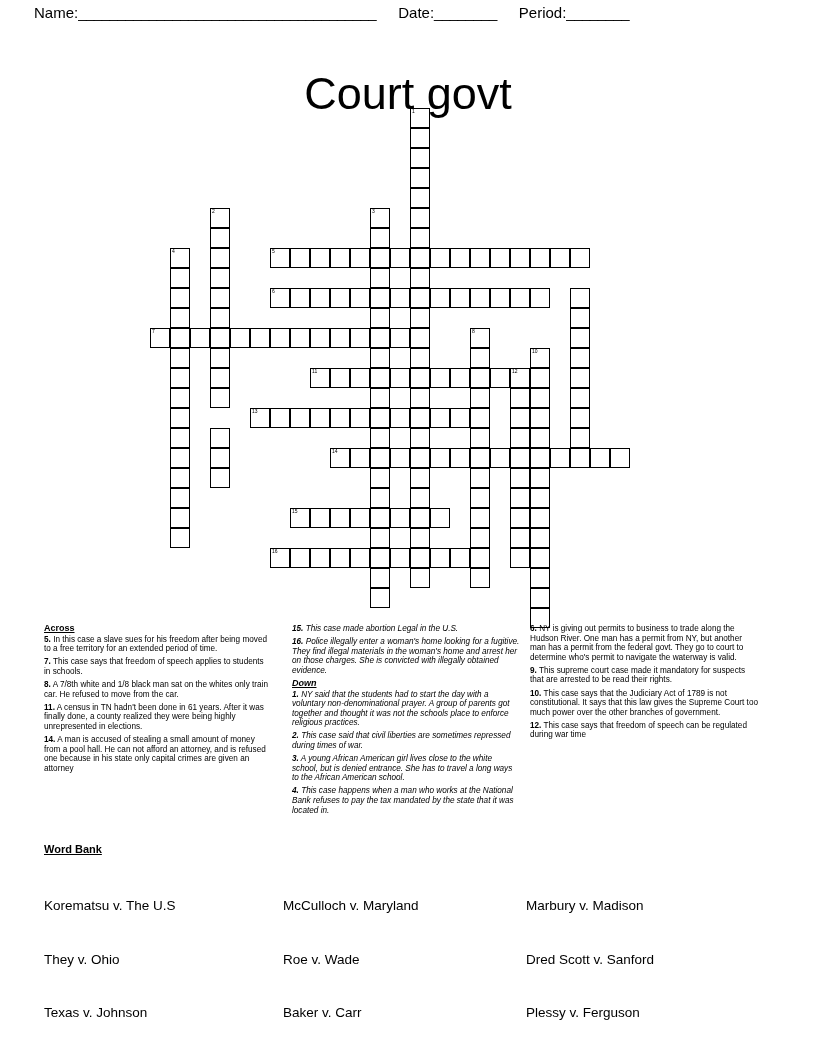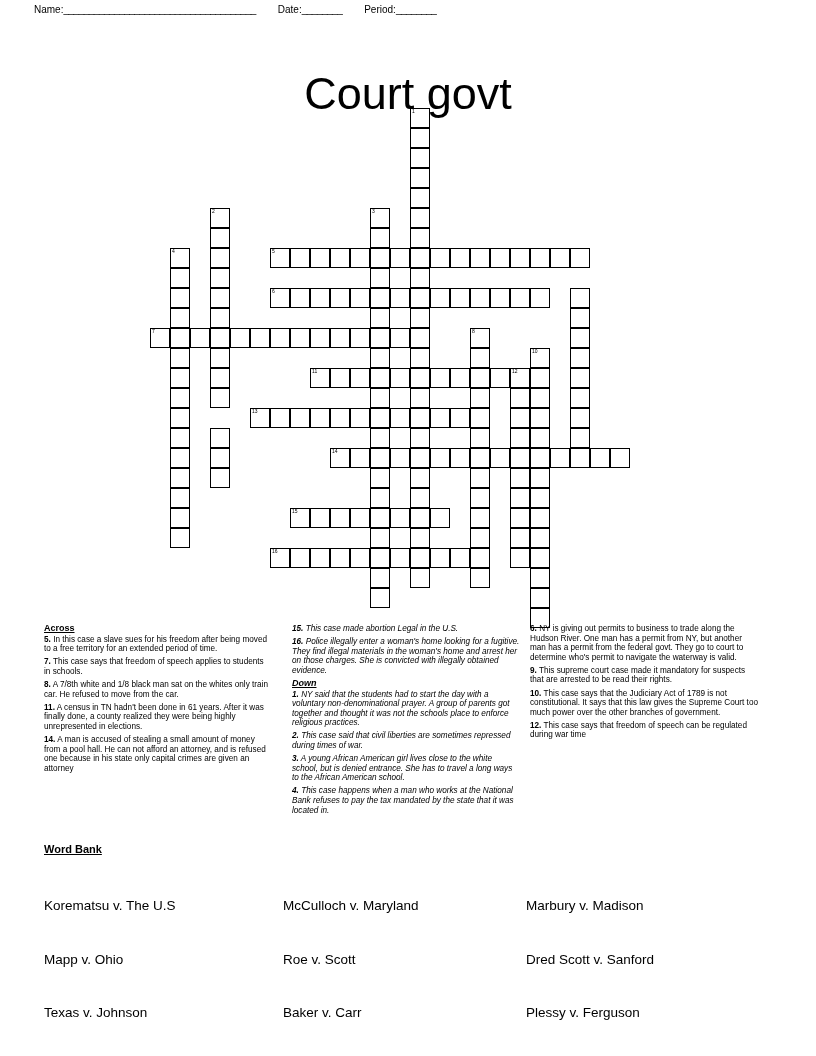--- a/index.html
+++ b/index.html
@@ -15,21 +15,21 @@
     overflow: hidden;
   }
   .page { position: relative; width: 816px; height: 1056px; padding: 0; }
 
   
   .header-line {
     position: absolute;
     top: 4px; left: 34px; right: 60px;
     display: flex;
     align-items: baseline;
-    font-size: 10px;
+    font-size: 15px;
     white-space: nowrap;
   }
   .header-line .blank { letter-spacing: -0.5px; }
   .hl-gap-a { width: 22px; display: inline-block; }
   .hl-gap-b { width: 22px; display: inline-block; }
 
   
   .title {
     position: absolute;
     top: 38px; left: 0; width: 816px;
@@ -380,29 +380,29 @@
       <div class="clue"><b>10.</b> <span>This case says that the Judiciary Act of 1789 is not constitutional. It says that this law gives the Supreme Court too much power over the other branches of government.</span></div>
       <div class="clue"><b>12.</b> <span>This case says that freedom of speech can be regulated during war time</span></div>
     </div>
   </div>
 
   <div class="wordbank">
     <div class="wb-head">Word Bank</div>
     <div class="wb-cols" id="wb-cols">
       <div class="wb-col wb-c1">
         <div class="wb-item">Korematsu v. The U.S</div>
-        <div class="wb-item">Mapp v. Ohio</div>
+        <div class="wb-item">They v. Ohio</div>
         <div class="wb-item">Texas v. Johnson</div>
         <div class="wb-item">Gibbons v. Name</div>
         <div class="wb-item">Engel v. Vitale</div>
         <div class="wb-item">Brown v. Board of Education</div>
       </div>
       <div class="wb-col wb-c2">
         <div class="wb-item">McCulloch v. Maryland</div>
-        <div class="wb-item">Roe v. Scott</div>
+        <div class="wb-item">Roe v. Wade</div>
         <div class="wb-item">Baker v. Carr</div>
         <div class="wb-item">Gideon v. Wainwright</div>
         <div class="wb-item">Schenk v. U.S</div>
       </div>
       <div class="wb-col wb-c3">
         <div class="wb-item">Marbury v. Madison</div>
         <div class="wb-item">Dred Scott v. Sanford</div>
         <div class="wb-item">Plessy v. Ferguson</div>
       </div>
     </div>

